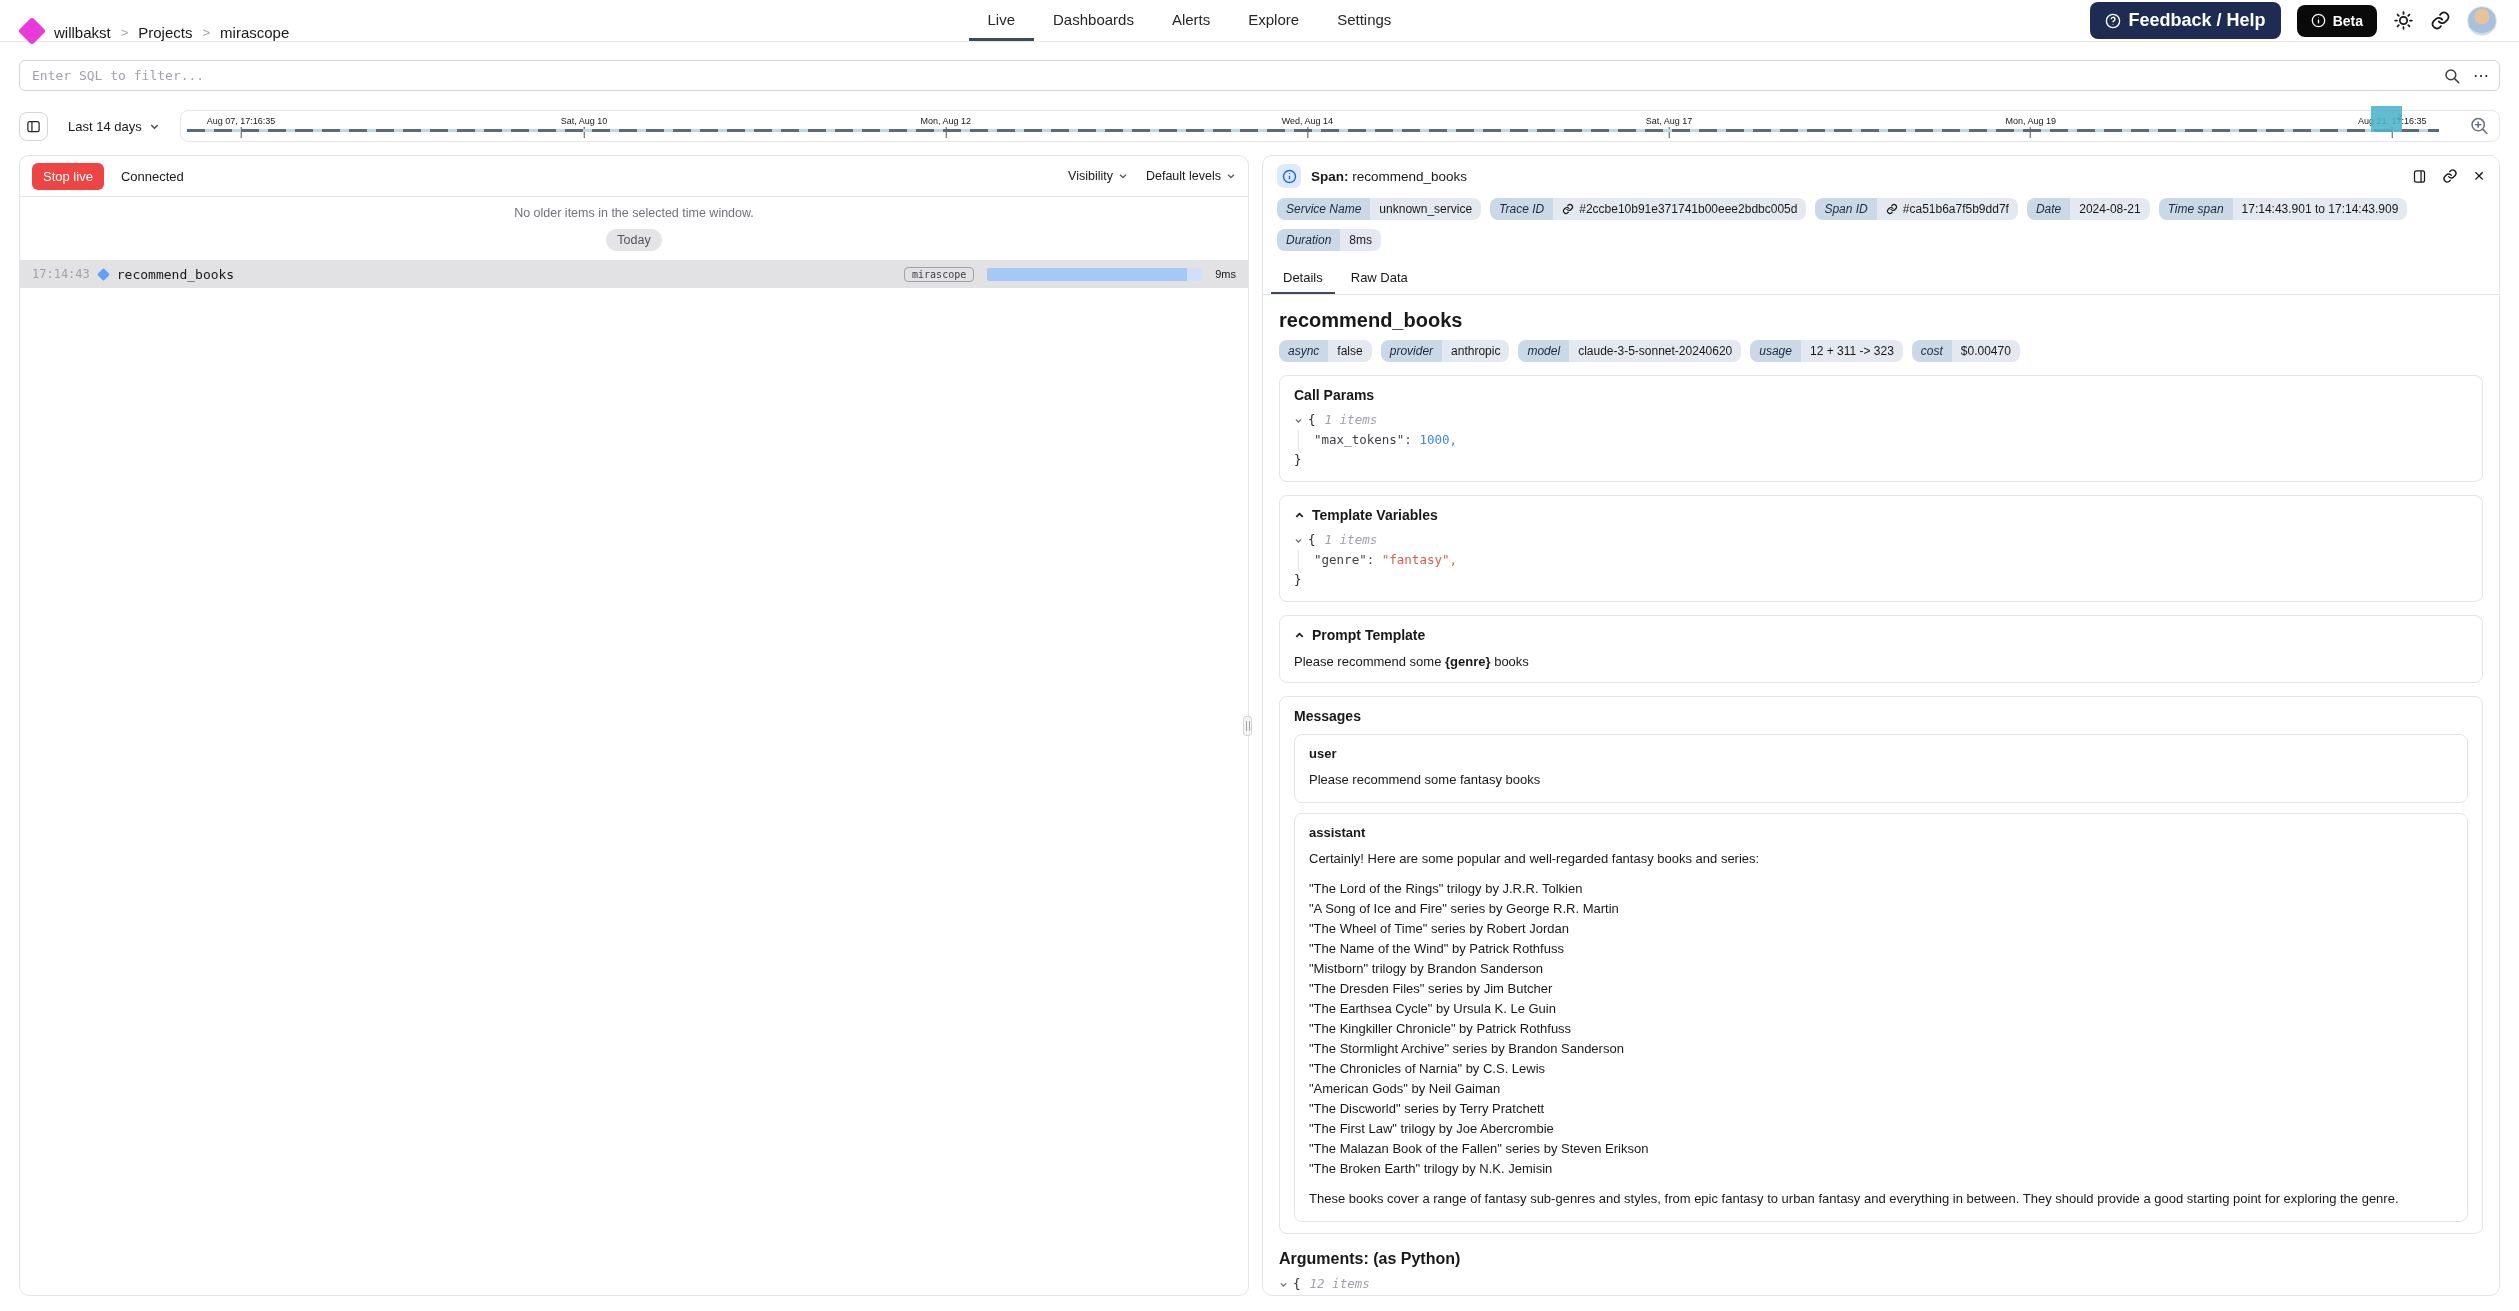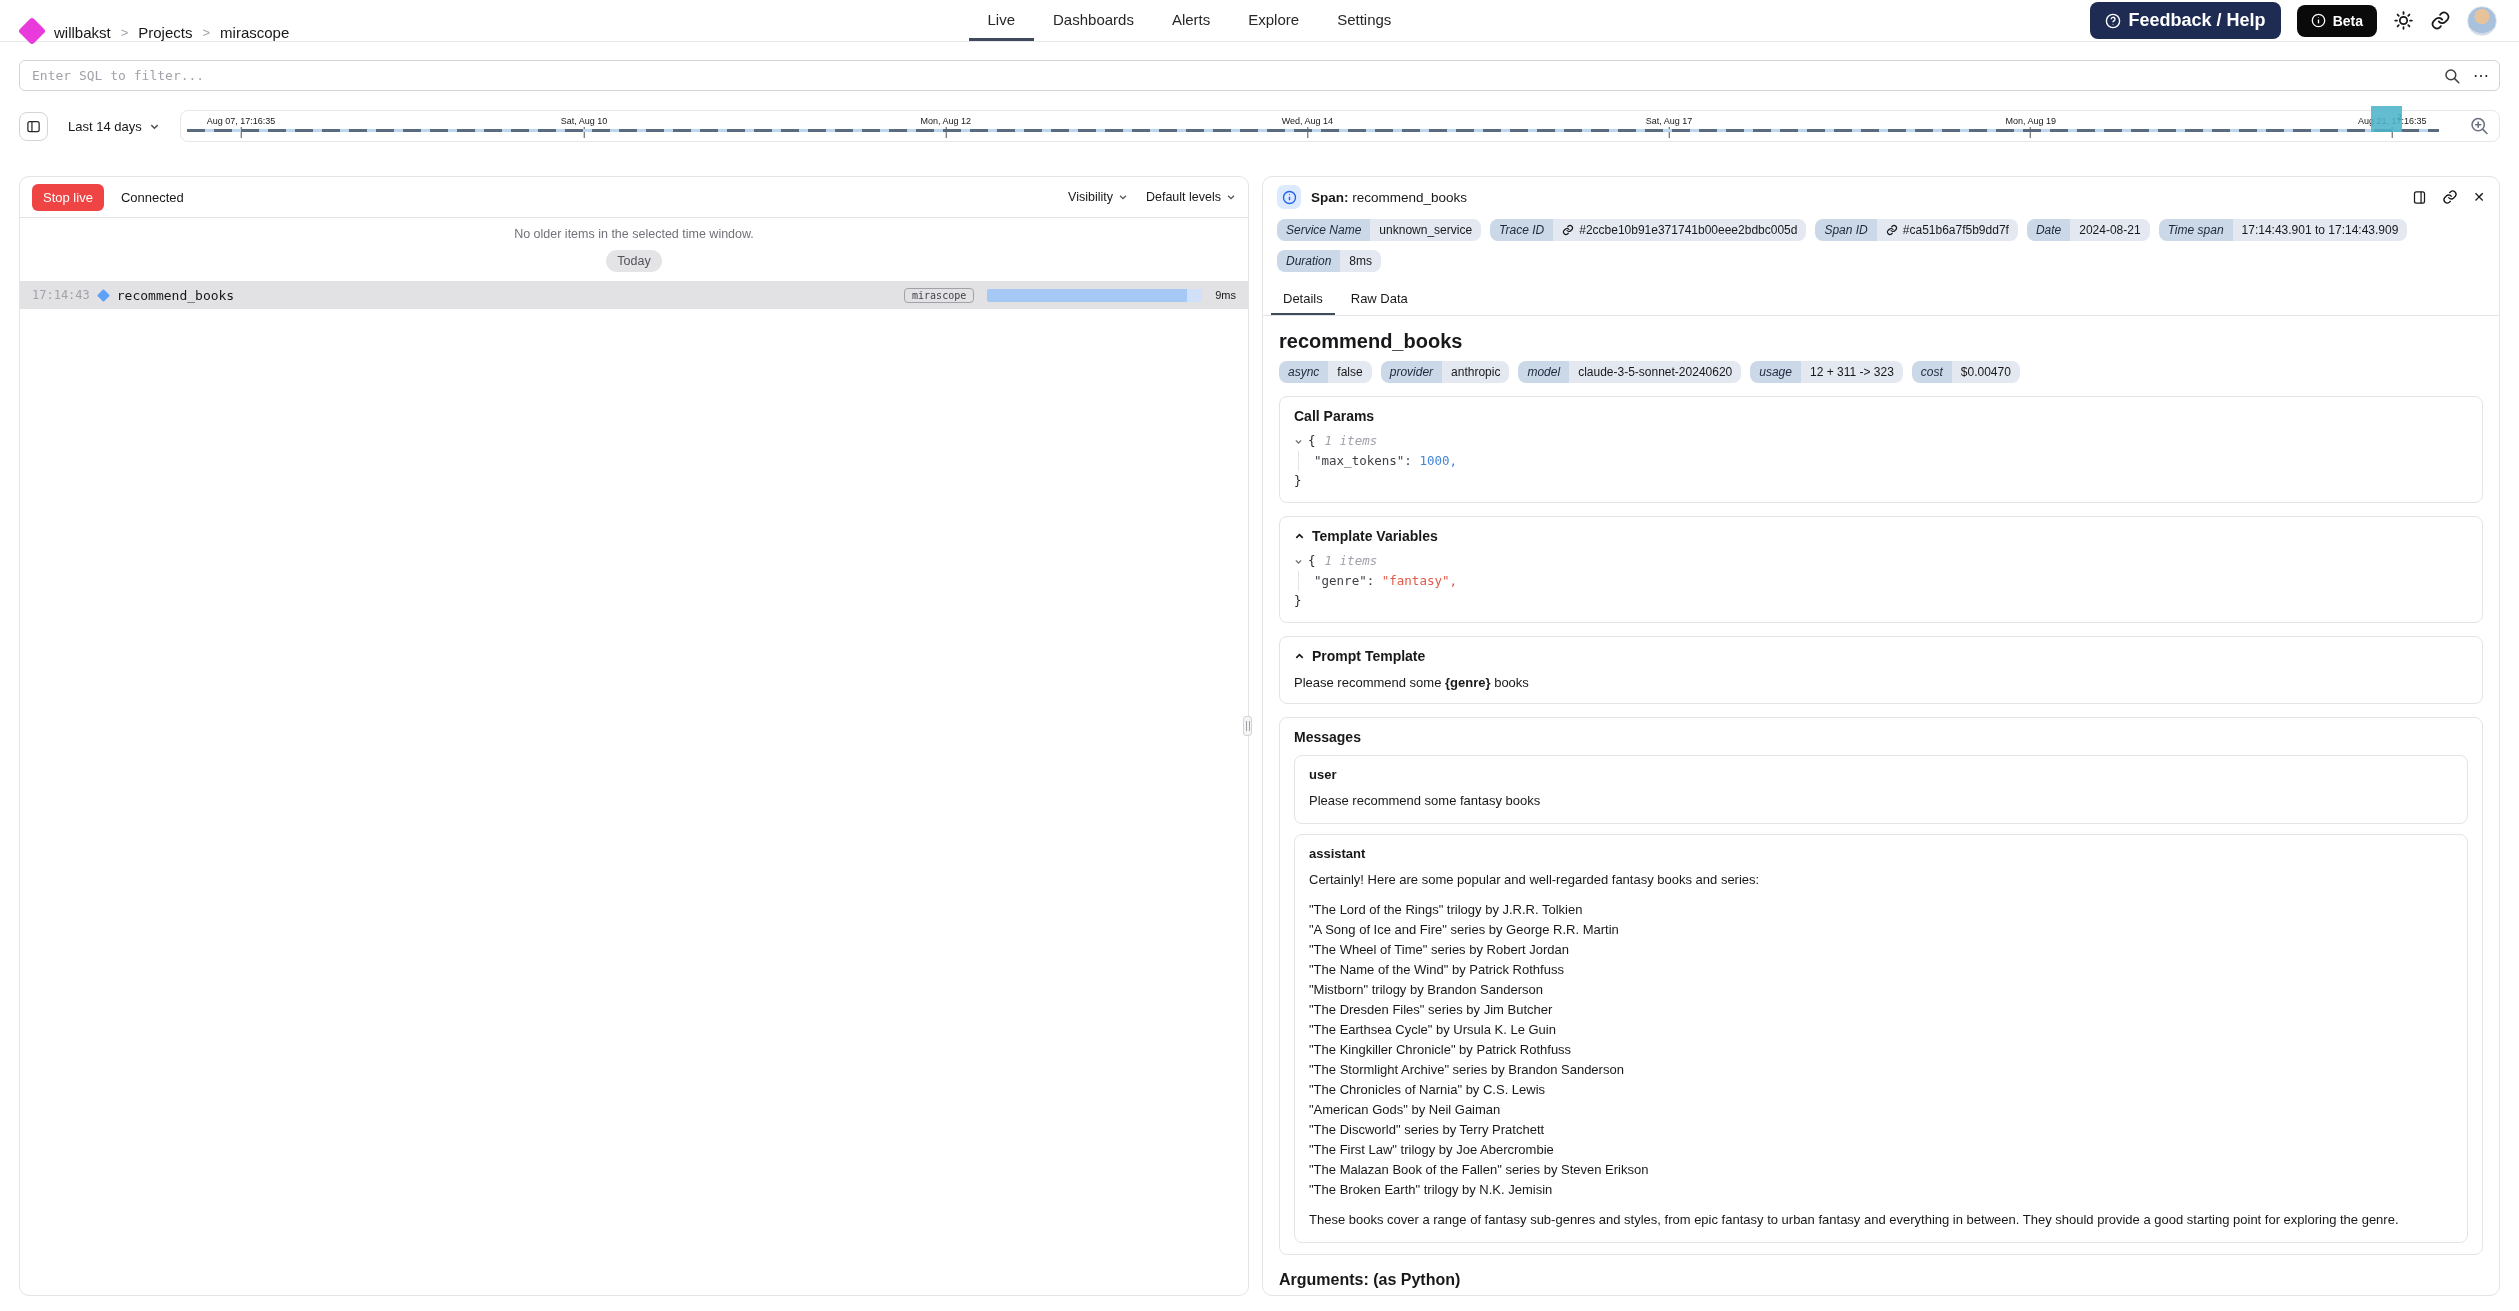--- a/index.html
+++ b/index.html
@@ -54,21 +54,21 @@
   .tl-dash { position:absolute; left:6px; right:60px; bottom:9px; height:3px;
     background:repeating-linear-gradient(90deg, #5b6b7e 0 18px, #bcd7ee 18px 27px); }
   .tl-bar { position:absolute; bottom:9px; left:94.5%; width:31px; height:26px; background:#4db4c9; opacity:.88; cursor:pointer; }
   .tl-count { position:absolute; top:1px; left:95.6%; font-size:9px; color:#3aa7bd; }
   .tl-zoom { position:absolute; right:9px; top:50%; transform:translateY(-50%); background:none; border:none;
     color:#6b7280; cursor:pointer; }
 
   
   .main { position:relative; display:flex; gap:13px; padding:4px 19px 8px; height:1153px; }
   .panel { border:1px solid #e4e4e7; border-radius:10px; background:#fff; overflow:hidden;
-    display:flex; flex-direction:column;margin-top:21px; }
+    display:flex; flex-direction:column; }
   .lp { flex-basis:1230px; flex-shrink:0; }
   .rp { flex:1; }
   .resize-handle { position:absolute; left:1243px; top:565px; width:9px; height:20px; background:#f4f4f5;
     border:1px solid #d4d4d8; border-radius:3px; display:flex; align-items:center; justify-content:center; gap:2px; cursor:col-resize; }
   .resize-handle i { width:1px; height:10px; background:#a1a1aa; }
 
   
   .lp-hdr { display:flex; align-items:center; height:41px; padding:0 12px; border-bottom:1px solid #e4e4e7; flex-shrink:0; }
   .btn-stop { background:#ef4444; color:#fff; border:none; border-radius:6px; padding:6px 11px;
     font-size:13px; cursor:pointer; }

